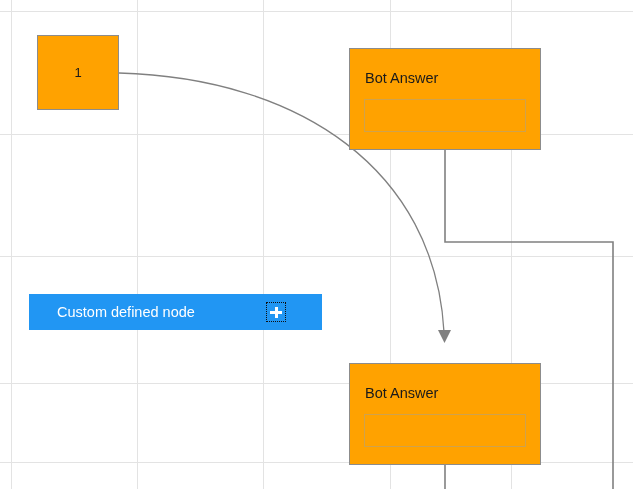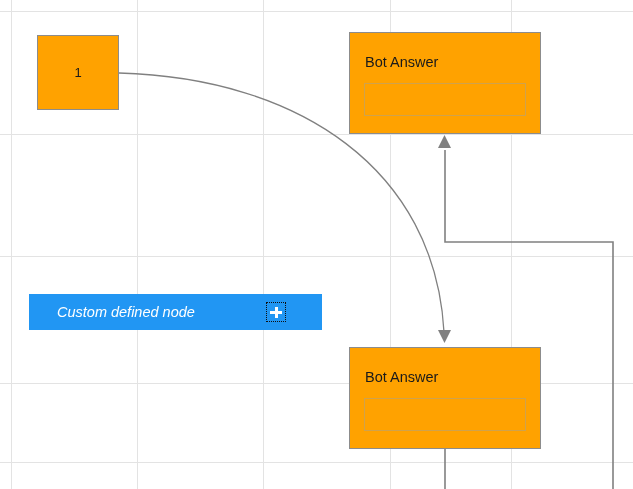--- a/index.html
+++ b/index.html
@@ -63,20 +63,21 @@
   }
   .node-square-label {
     font-size: 13px;
     color: #1a1a1a;
     line-height: 1;
   }
   .node-card {
     background: #ffa200;
     border: 1px solid #8c8c8c;
     padding: 8px;
+    margin-top: 16px;
   }
   .node-card-title {
     position: absolute;
     left: 15px;
     top: 22px;
     font-size: 14.5px;
     color: #1a1a1a;
     line-height: 1;
     white-space: nowrap;
   }
@@ -96,21 +97,20 @@
     left: 29px;
     top: 294px;
     width: 293px;
     height: 36px;
     background: #2196f3;
     z-index: 3;
     display: flex;
     align-items: center;
     box-sizing: border-box;
     padding: 0 14px 0 28px;
-    font-style: italic;
   }
   .palette-bar-label {
     font-size: 14.5px;
     color: #ffffff;
     line-height: 1;
     white-space: nowrap;
     flex: 1;
   }
   .palette-add-icon {
     width: 20px;

